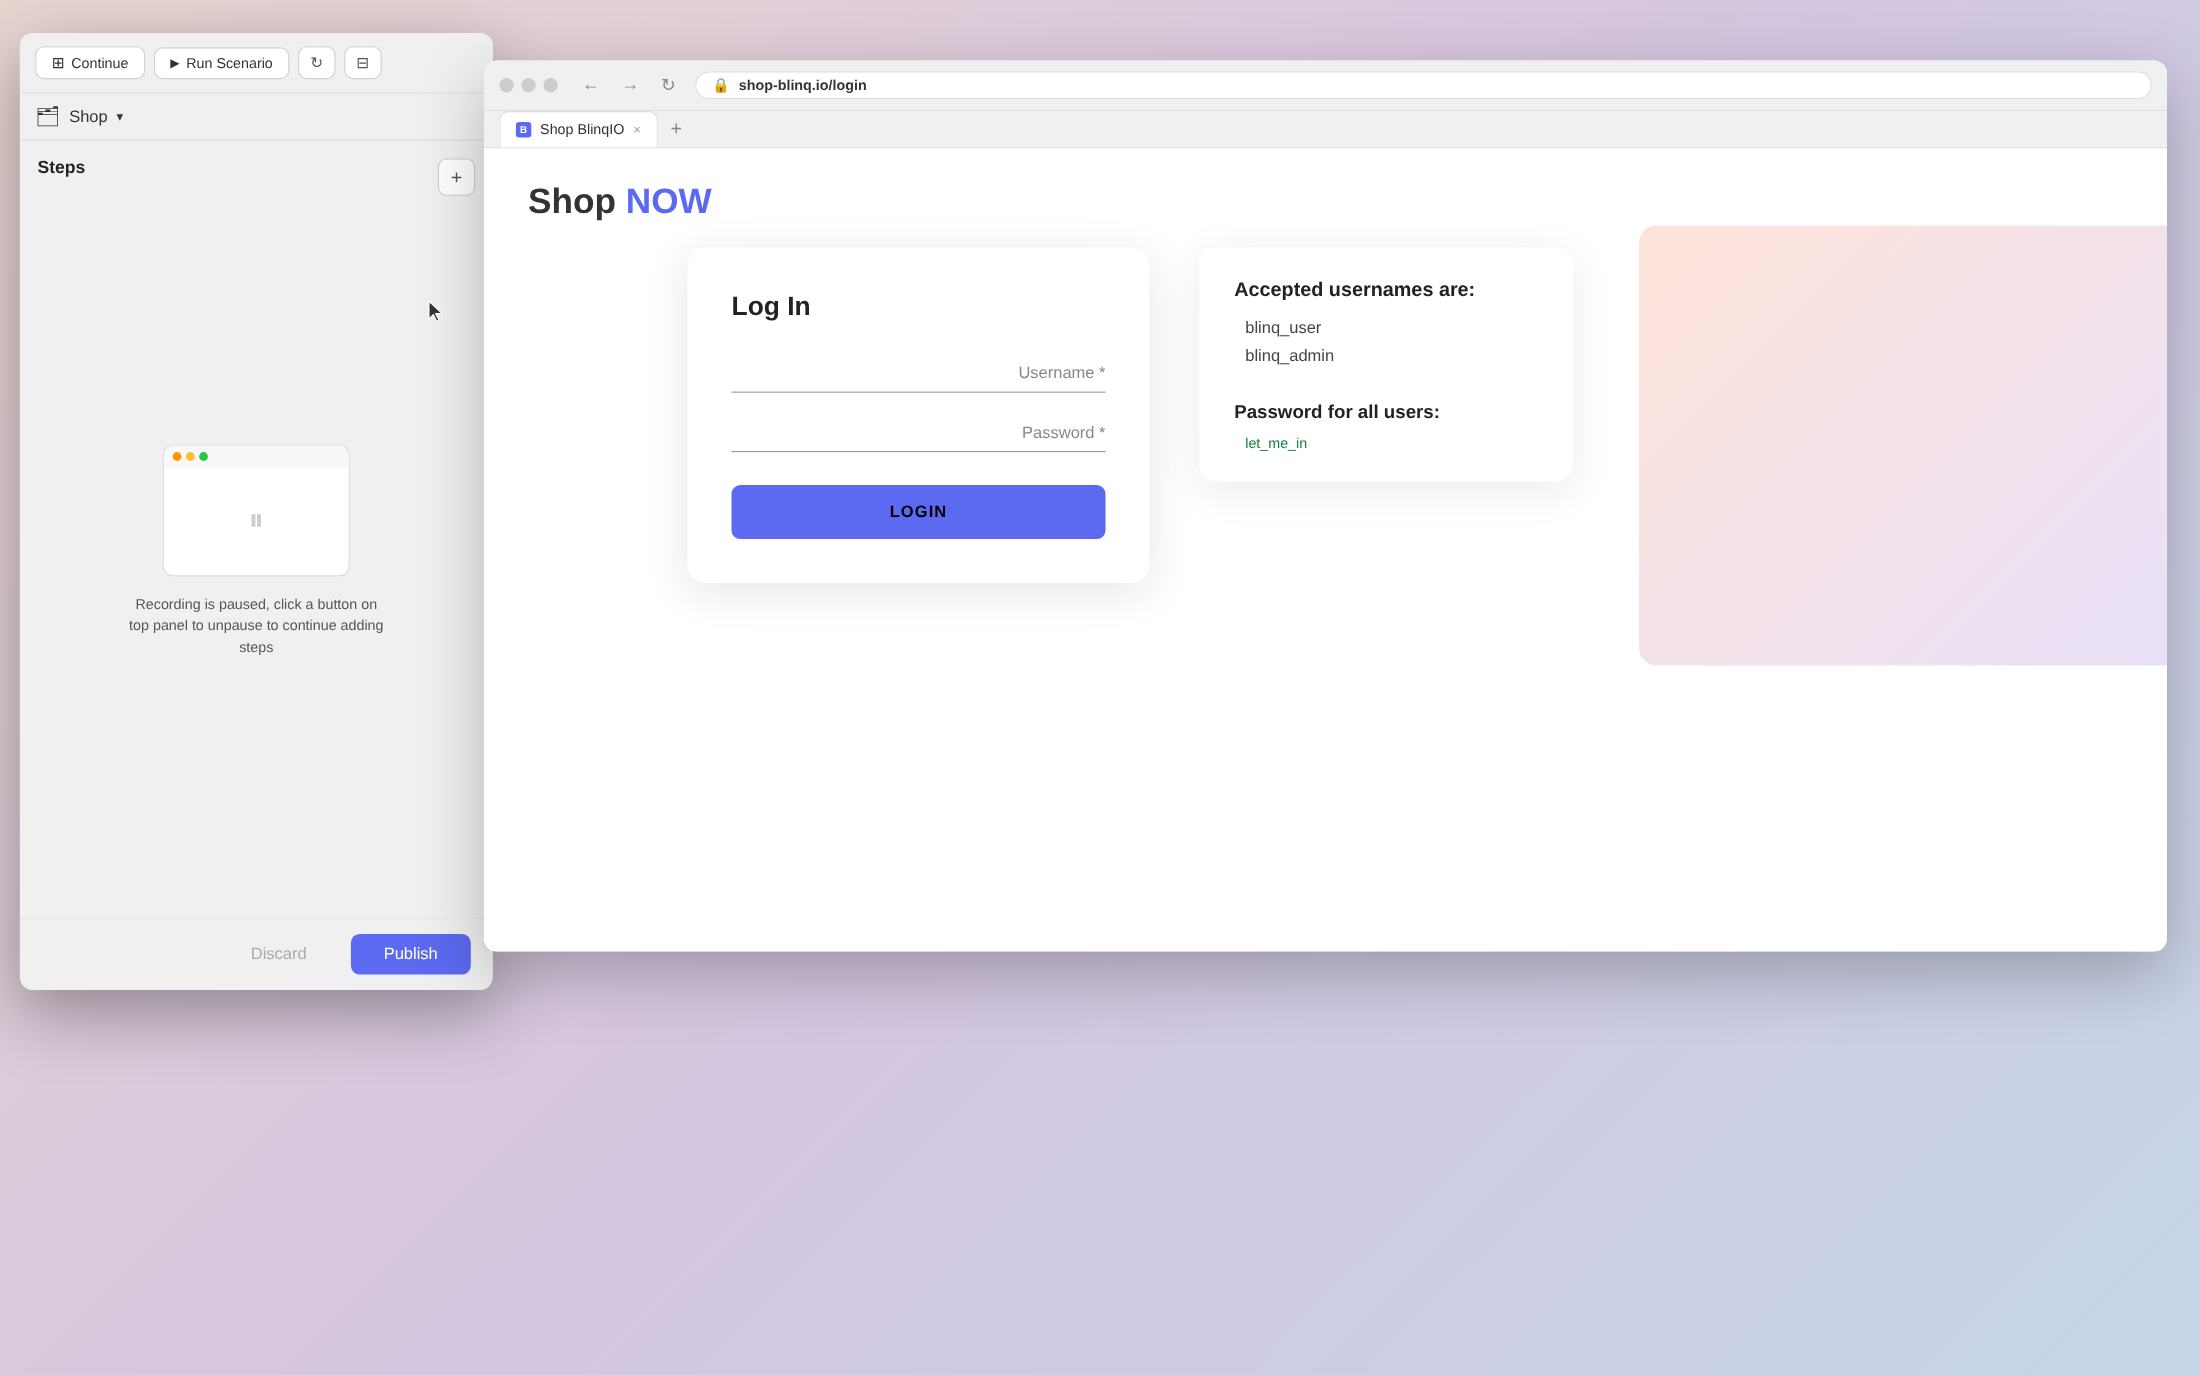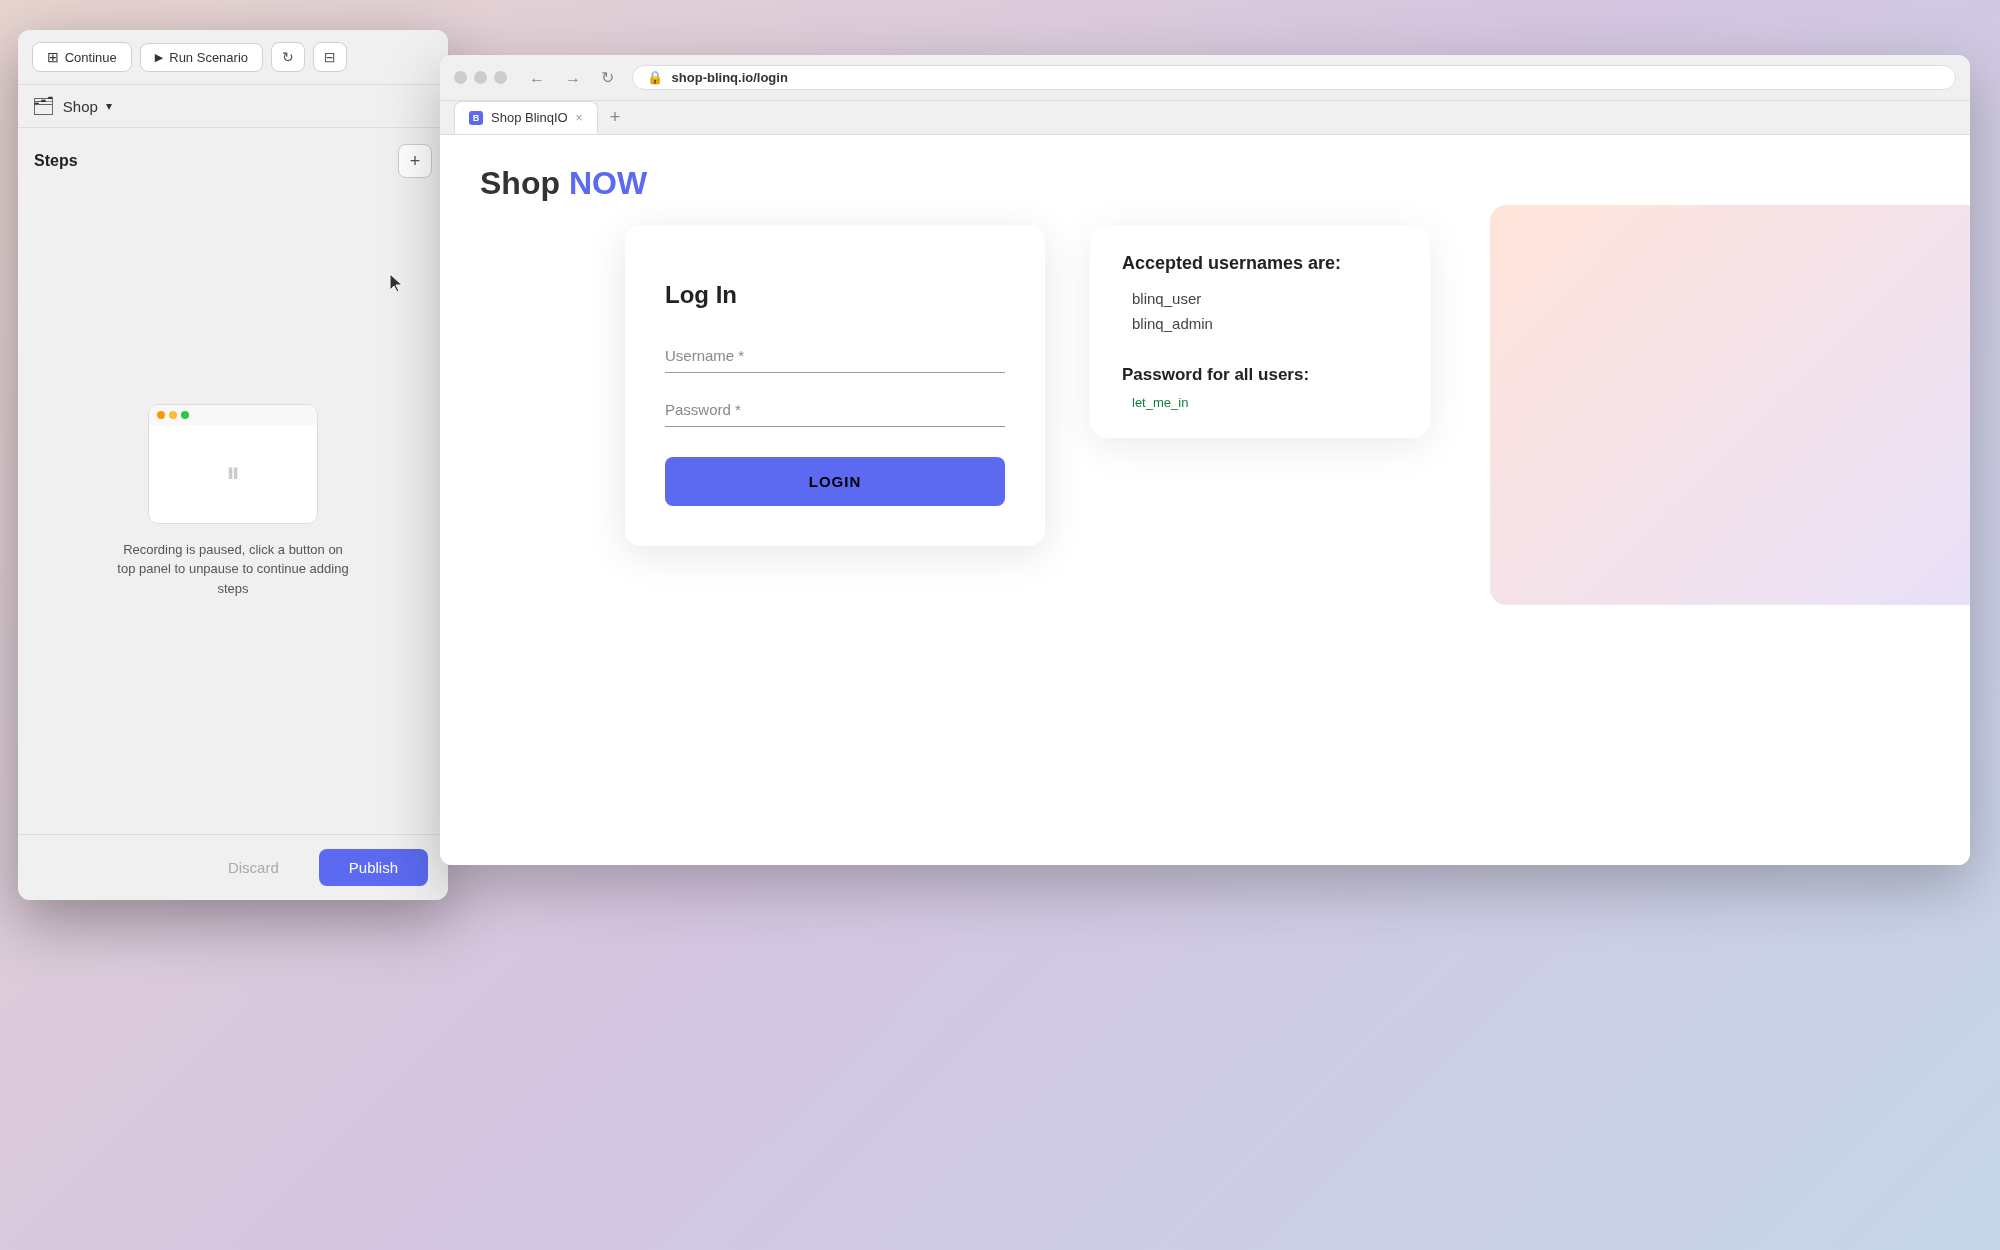--- a/index.html
+++ b/index.html
@@ -115,21 +115,21 @@
       font-weight: 500;
     }
     .editor-content {
       flex: 1;
       padding: 16px;
       overflow: hidden;
     }
     .steps-header {
       display: flex;
       justify-content: space-between;
-      align-items: center;
+      align-items: flex-start;
       margin-bottom: 16px;
       gap: 41px;
     }
     .steps-title {
       font-size: 16px;
       font-weight: 600;
       color: #222;
     }
     .add-step-btn {
       width: 34px; height: 34px;
@@ -357,34 +357,34 @@
       background: white;
       border-radius: 16px;
       padding: 40px;
       box-shadow: 0 8px 40px rgba(0,0,0,0.1);
     }
     .login-title {
       font-size: 24px;
       font-weight: 600;
       color: #222;
       margin-bottom: 30px;
-      margin-top: 16px;
     }
     .form-group {
       margin-bottom: 20px;
     }
     .form-input {
       width: 100%;
       border: none;
       border-bottom: 1px solid #999;
       padding: 8px 0;
       font-size: 15px;
       color: #333;
       outline: none;
       background: transparent;
+      text-align: right;
     }
     .form-input::placeholder {
       color: #888;
     }
     .login-btn {
       width: 100%;
       background: #5b6af0;
       color: #000000;
       border: none;
       border-radius: 8px;

